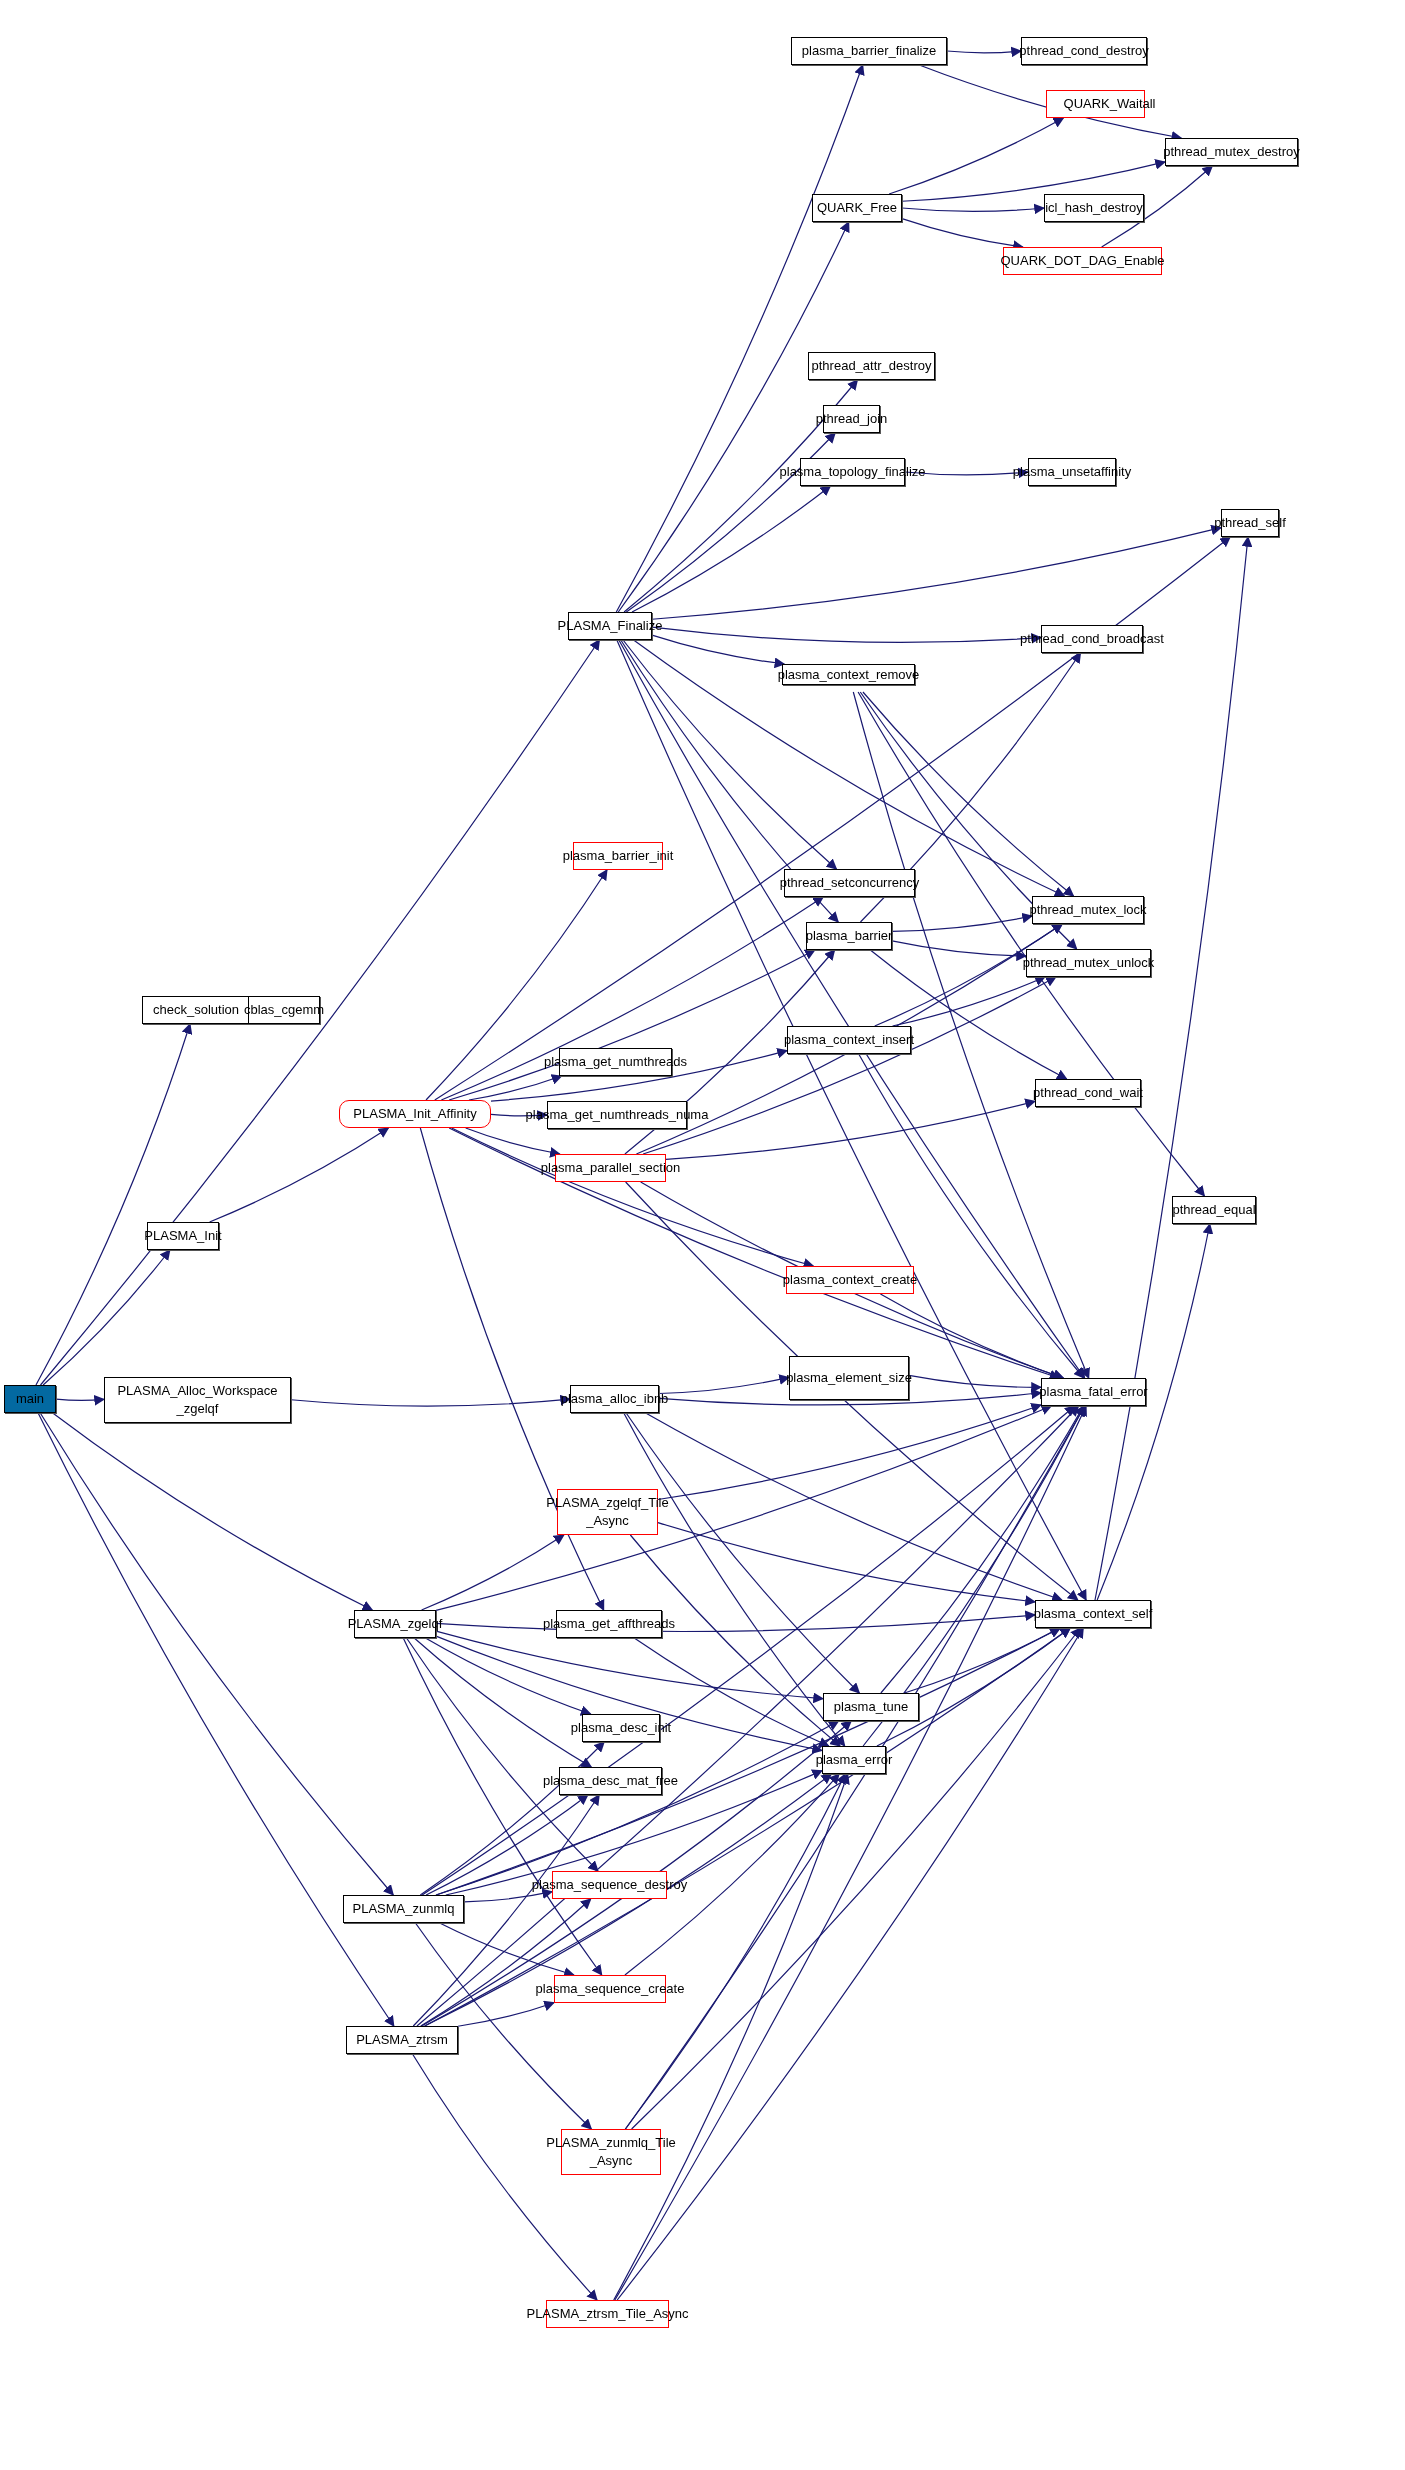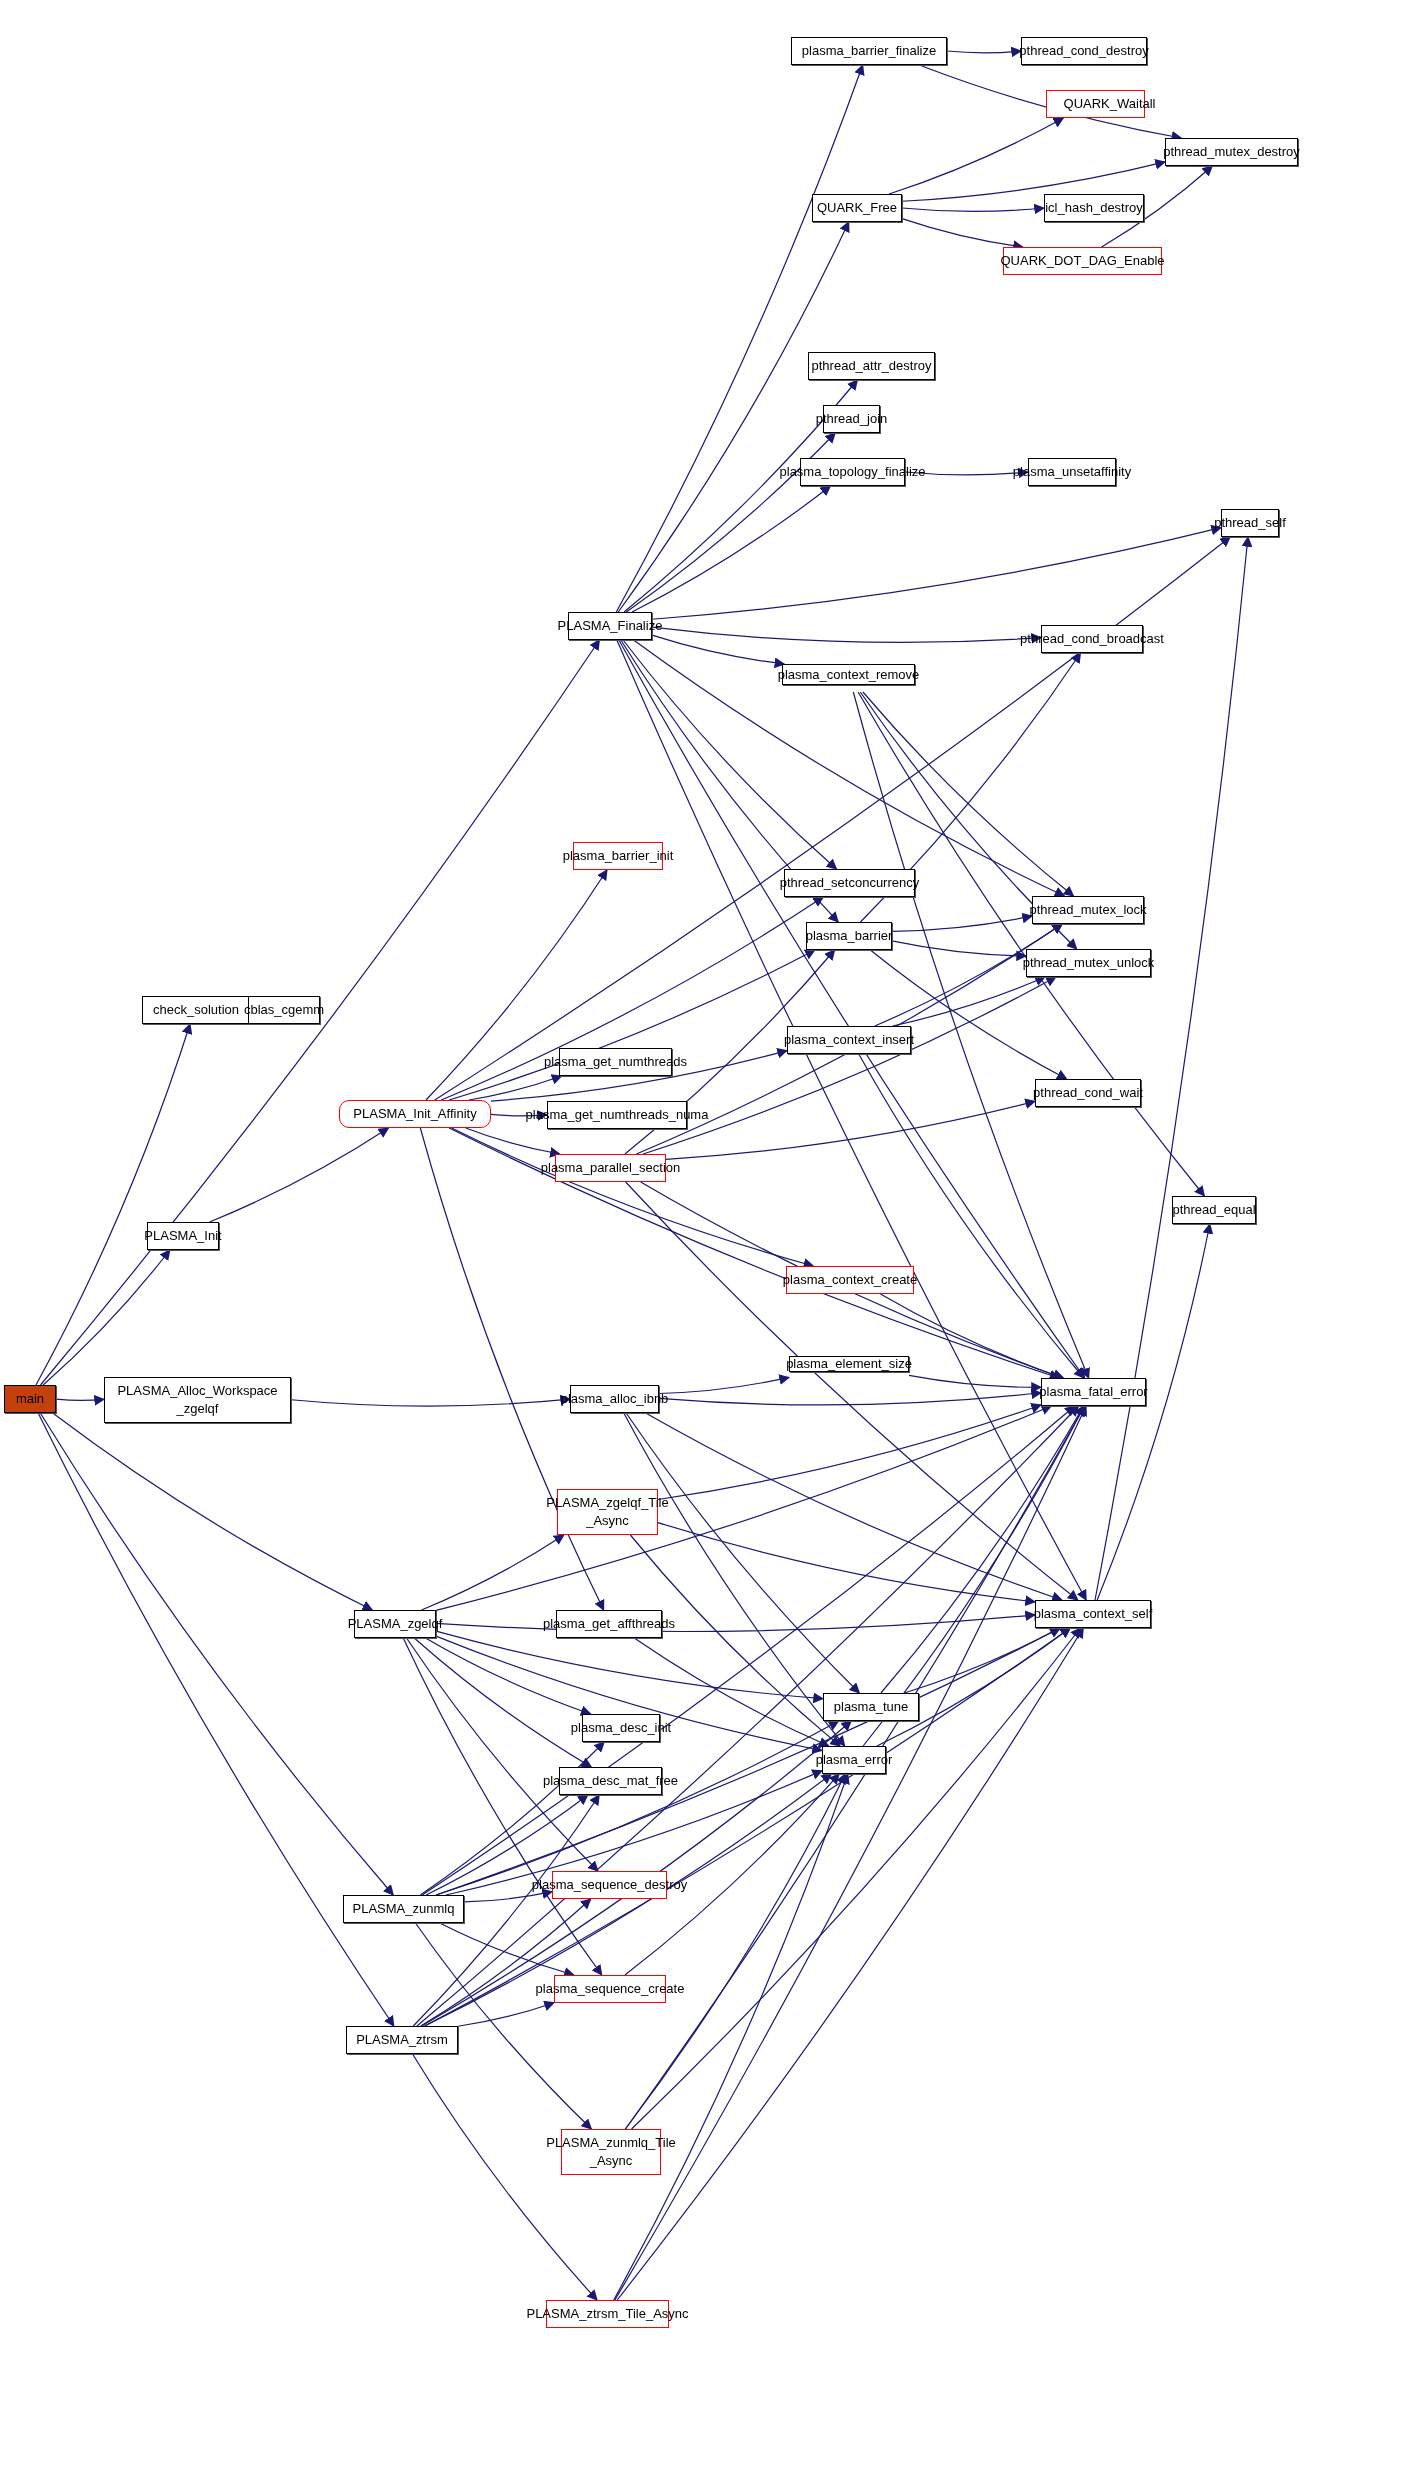--- a/index.html
+++ b/index.html
@@ -4,21 +4,21 @@
 <style>
   html, body { margin: 0; padding: 0; background: #ffffff; }
   body { width: 1405px; height: 2470px; position: relative; overflow: hidden;
          font-family: "Liberation Sans", sans-serif; }
   #graph-canvas { position: absolute; left: 0; top: 0; width: 1405px; height: 2470px; }
   .node { position: absolute; box-sizing: border-box; border: 1.6px solid #000; background: #fff;
           display: flex; align-items: center; justify-content: center; text-align: center;
           font-size: 13px; line-height: 18px; color: #000; cursor: pointer;
           box-shadow: 1px 1px 0 #555; white-space: pre-line; }
   .node.red { border-color: #ff0000; box-shadow: none; }
-  .node.root { background: #c2410c; cursor: default; }
+  .node.root { background: #0369a1; cursor: default; }
 </style>
 </head>
 <body>
 
 <svg id="graph-canvas" xmlns="http://www.w3.org/2000/svg">
   <defs>
     <marker id="arrowhead" viewBox="0 0 10 10" refX="9" refY="5" markerWidth="9" markerHeight="9" orient="auto-start-reverse">
       <path d="M0,0 L10,5 L0,10 z" fill="#191970"></path>
     </marker>
   </defs>
@@ -155,21 +155,21 @@
     <div class="node" style="left: 782px; top: 664px; width: 133px; height: 21px;">plasma_context_remove</div>
     <div class="node red" style="left: 573px; top: 842px; width: 90px; height: 28px;">plasma_barrier_init</div>
     <div class="node" style="left: 784px; top: 869px; width: 131px; height: 28px;">pthread_setconcurrency</div>
     <div class="node" style="left: 806px; top: 922px; width: 86px; height: 28px;">plasma_barrier</div>
     <div class="node" style="left: 787px; top: 1026px; width: 124px; height: 28px;">plasma_context_insert</div>
     <div class="node" style="left: 559px; top: 1048px; width: 113px; height: 28px;">plasma_get_numthreads</div>
     <div class="node" style="left: 547px; top: 1101px; width: 140px; height: 28px;">plasma_get_numthreads_numa</div>
     <div class="node red" style="left: 555px; top: 1154px; width: 111px; height: 28px;">plasma_parallel_section</div>
     <div class="node red" style="left: 786px; top: 1266px; width: 128px; height: 28px;">plasma_context_create</div>
     <div class="node" style="left: 570px; top: 1385px; width: 89px; height: 28px;">plasma_alloc_ibnb</div>
-    <div class="node" style="left: 789px; top: 1356px; width: 120px; height: 16px;">plasma_element_size</div>
+    <div class="node" style="left: 789px; top: 1356px; width: 120px; height: 44px;">plasma_element_size</div>
     <div class="node red" style="left: 557px; top: 1489px; width: 101px; height: 46px;">PLASMA_zgelqf_Tile
 _Async</div>
     <div class="node" style="left: 556px; top: 1610px; width: 106px; height: 28px;">plasma_get_affthreads</div>
     <div class="node" style="left: 823px; top: 1693px; width: 96px; height: 28px;">plasma_tune</div>
     <div class="node" style="left: 822px; top: 1746px; width: 64px; height: 28px;">plasma_error</div>
     <div class="node" style="left: 582px; top: 1714px; width: 78px; height: 28px;">plasma_desc_init</div>
     <div class="node" style="left: 559px; top: 1767px; width: 103px; height: 28px;">plasma_desc_mat_free</div>
     <div class="node red" style="left: 552px; top: 1871px; width: 115px; height: 28px;">plasma_sequence_destroy</div>
     <div class="node red" style="left: 554px; top: 1975px; width: 112px; height: 28px;">plasma_sequence_create</div>
     <div class="node red" style="left: 561px; top: 2129px; width: 100px; height: 46px;">PLASMA_zunmlq_Tile

